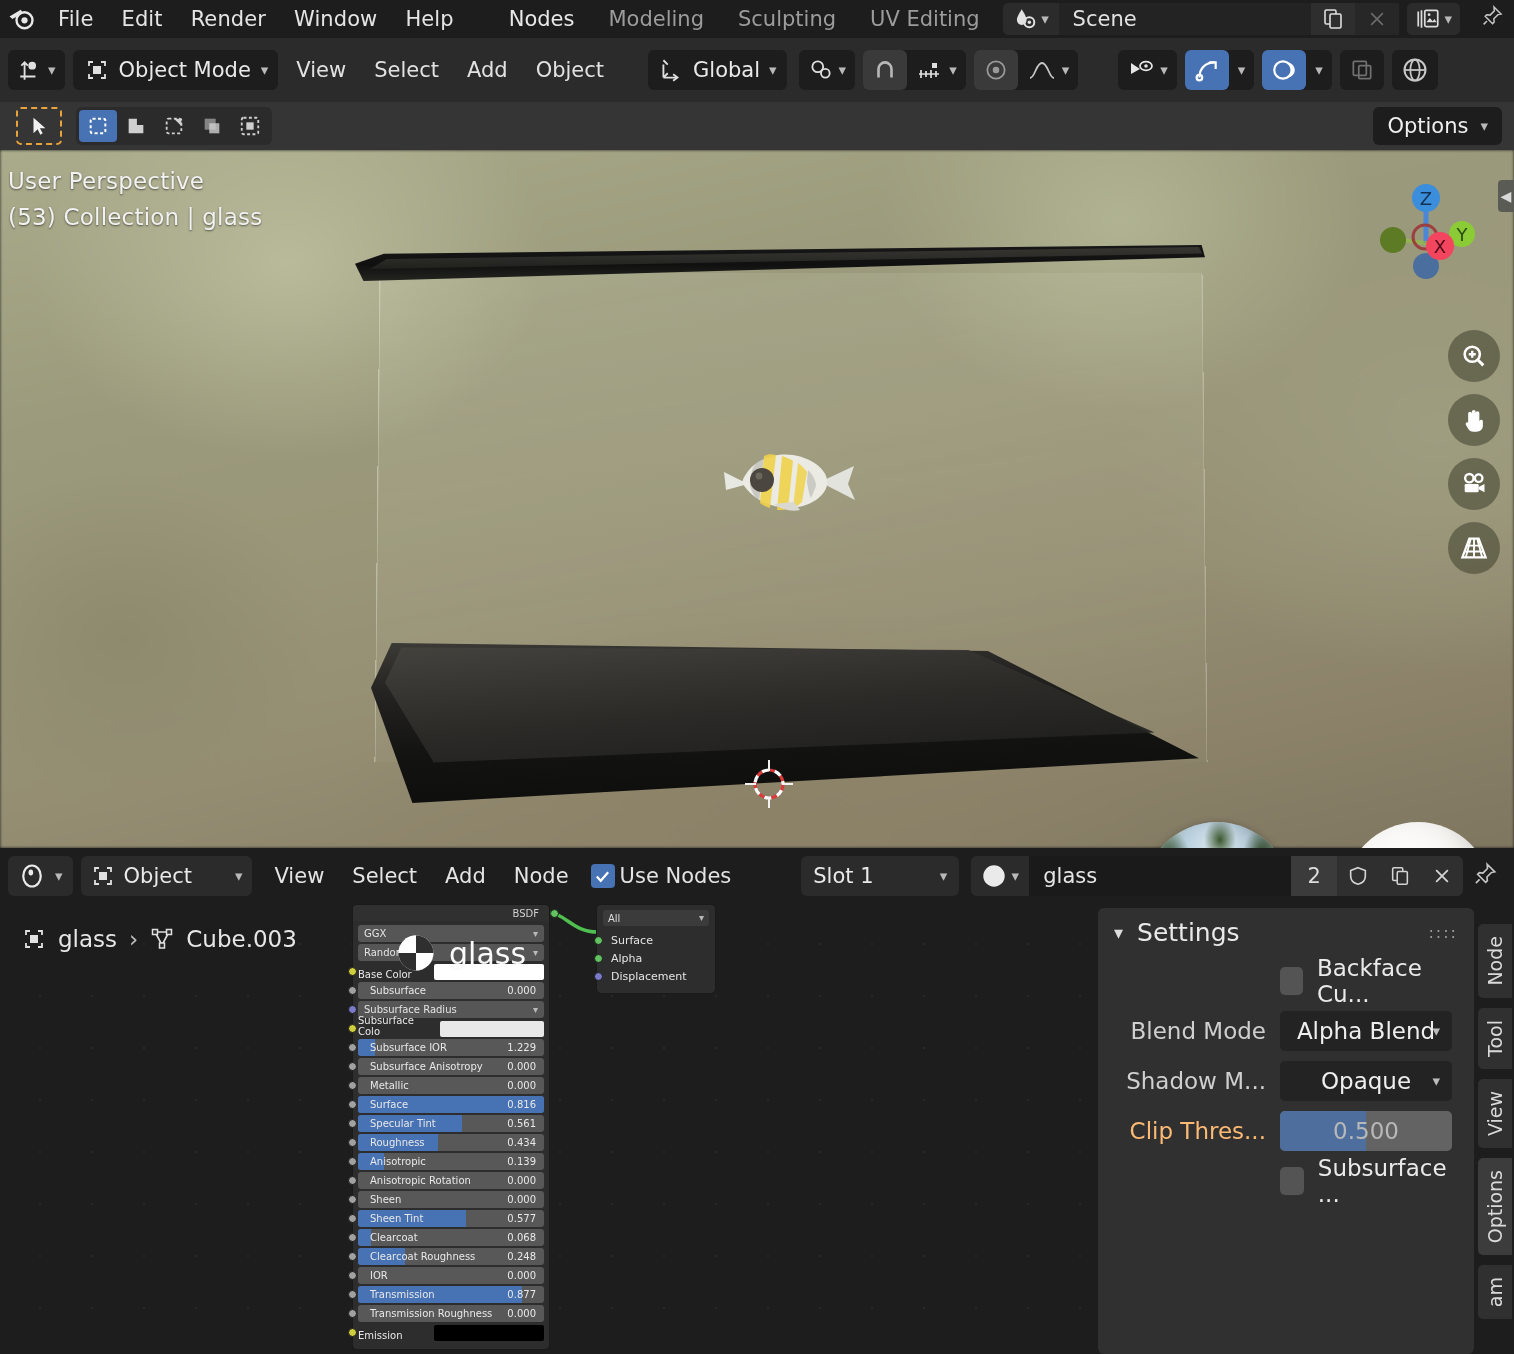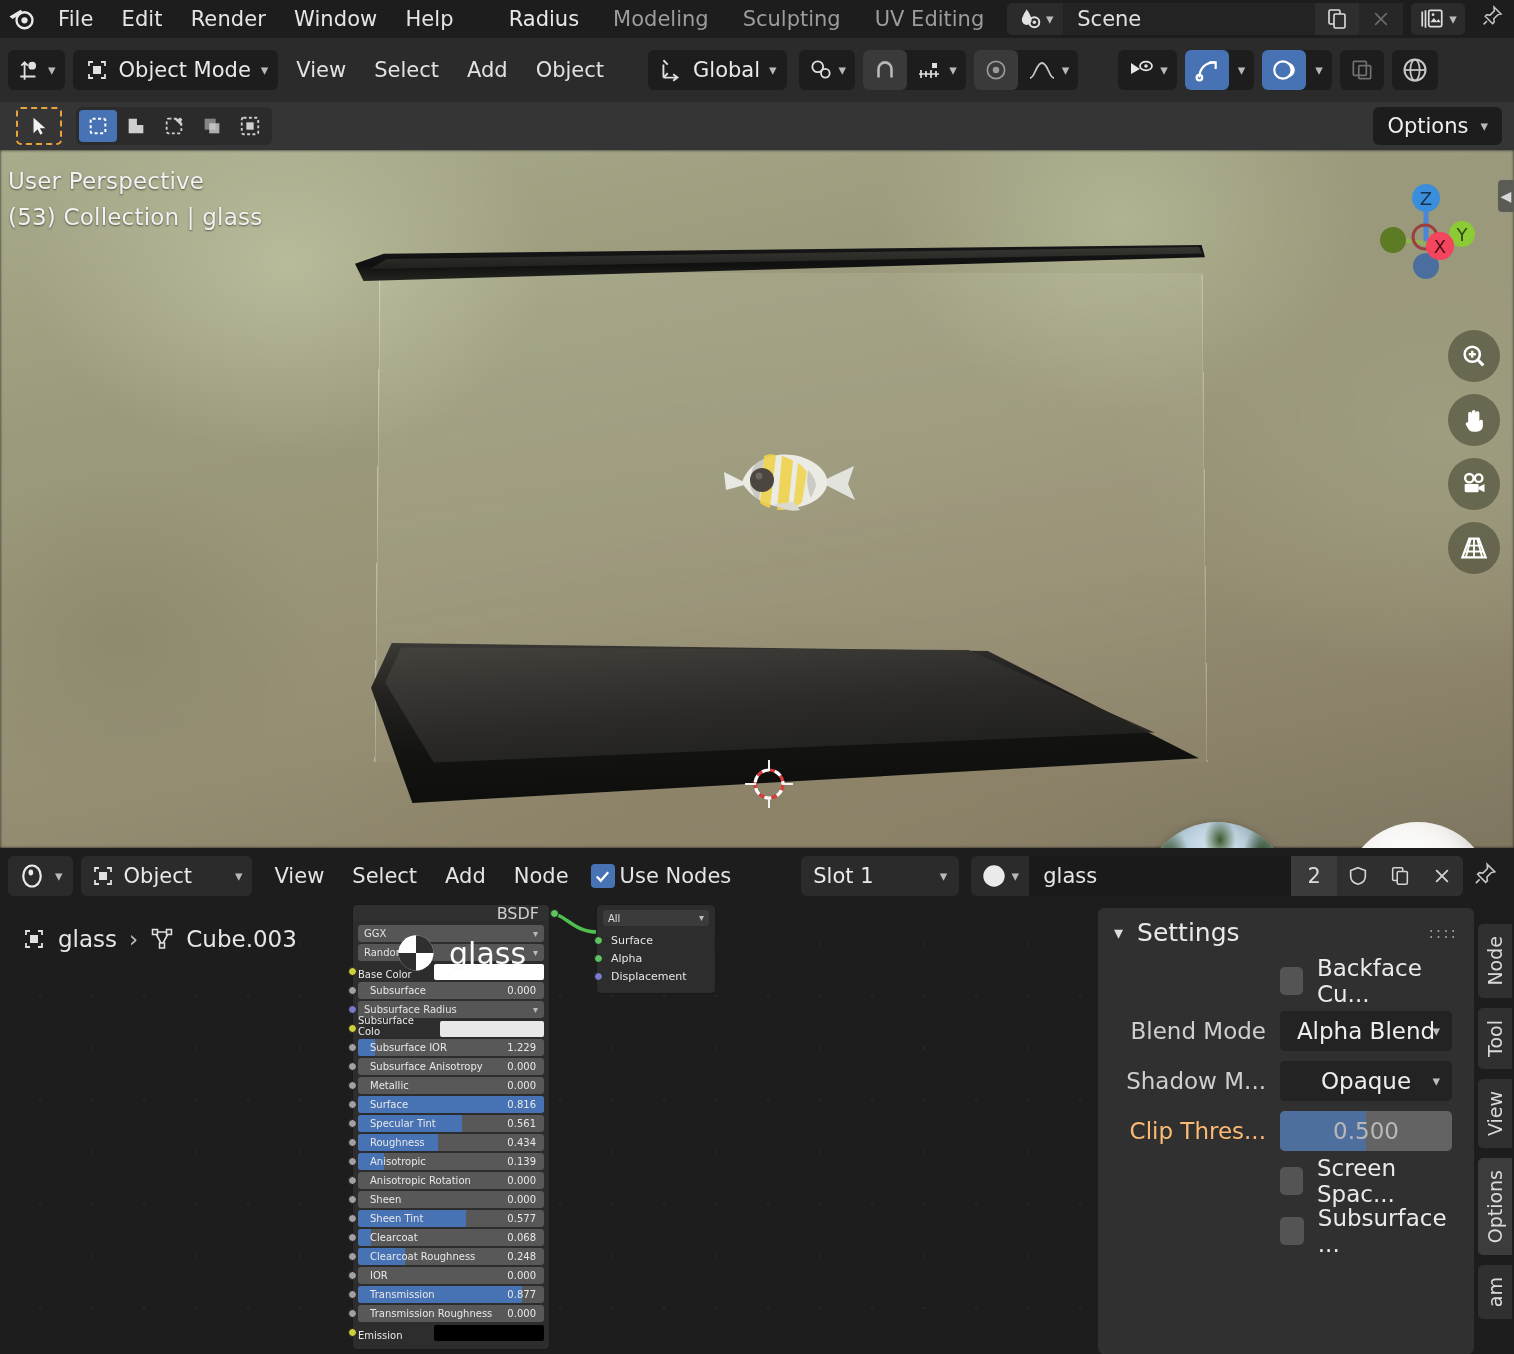--- a/index.html
+++ b/index.html
@@ -256,21 +256,21 @@
 
   
   .node-bsdf {
     position: absolute; left: 352px; top: 0px; width: 198px;
     background: #2d2d2d; border-radius: 5px;
     border: 1px solid #1a1a1a;
   }
   .node-hdr {
     height: 16px; background: #303030; border-radius: 4px 4px 0 0;
     display: flex; align-items: center; justify-content: flex-end;
-    padding-right: 10px; color: #cfcfcf; font-size: 16px; padding-left: 12px;
+    padding-right: 10px; color: #cfcfcf; font-size: 10px; padding-left: 12px;
   }
   .node-body { padding: 4px 5px 6px 5px; }
   .nd-dd {
     height: 17px; background: #565656; border-radius: 3px; margin-bottom: 2px;
     display: flex; align-items: center; justify-content: space-between;
     padding: 0 6px; color: #e3e3e3; font-size: 10px;
   }
   .nd-row {
     position: relative; height: 17px; margin-bottom: 2px; border-radius: 3px;
     background: #585858; overflow: hidden;
@@ -376,21 +376,21 @@
         <path d="M2 10 L11 4.5 L12.6 7 L4.4 12 Z" fill="#e8e8e8"></path>
       </svg>
     </div>
     <div class="menu-item">File</div>
     <div class="menu-item">Edit</div>
     <div class="menu-item">Render</div>
     <div class="menu-item">Window</div>
     <div class="menu-item">Help</div>
 
     <div style="width:24px"></div>
-    <div class="workspace-tab active">Radius</div>
+    <div class="workspace-tab active">Nodes</div>
     <div class="workspace-tab">Modeling</div>
     <div class="workspace-tab">Sculpting</div>
     <div class="workspace-tab">UV Editing</div>
 
     <div class="scene-block">
       <div class="scene-icon-btn">
         <svg width="26" height="26" viewBox="0 0 24 24">
           <path d="M9 3 C6 8 4.5 10.5 4.5 13 a4.5 4.5 0 0 0 9 0 C13.5 10.5 12 8 9 3 Z" fill="#e2e2e2"></path>
           <circle cx="16" cy="15" r="4.6" fill="none" stroke="#e2e2e2" stroke-width="1.8"></circle>
           <circle cx="16" cy="15" r="1.6" fill="#e2e2e2"></circle>
@@ -986,26 +986,20 @@
         <div class="np-row">
           <span class="np-label dim">Clip Thres...</span>
           <span class="np-slider">
             <span class="fill" style="width: 50%;"></span>
             <span class="tx">0.500</span>
           </span>
         </div>
         <div class="np-row">
           <div class="np-cbrow">
             <span class="np-checkbox"></span>
-            <span class="np-cbtext">Screen Spac...</span>
-          </div>
-        </div>
-        <div class="np-row">
-          <div class="np-cbrow">
-            <span class="np-checkbox"></span>
             <span class="np-cbtext">Subsurface ...</span>
           </div>
         </div>
       </div>
   </div>
 
   <div class="vtabs">
     <div id="vtab-list">
         <div class="vtab">
           <span>Node</span>

